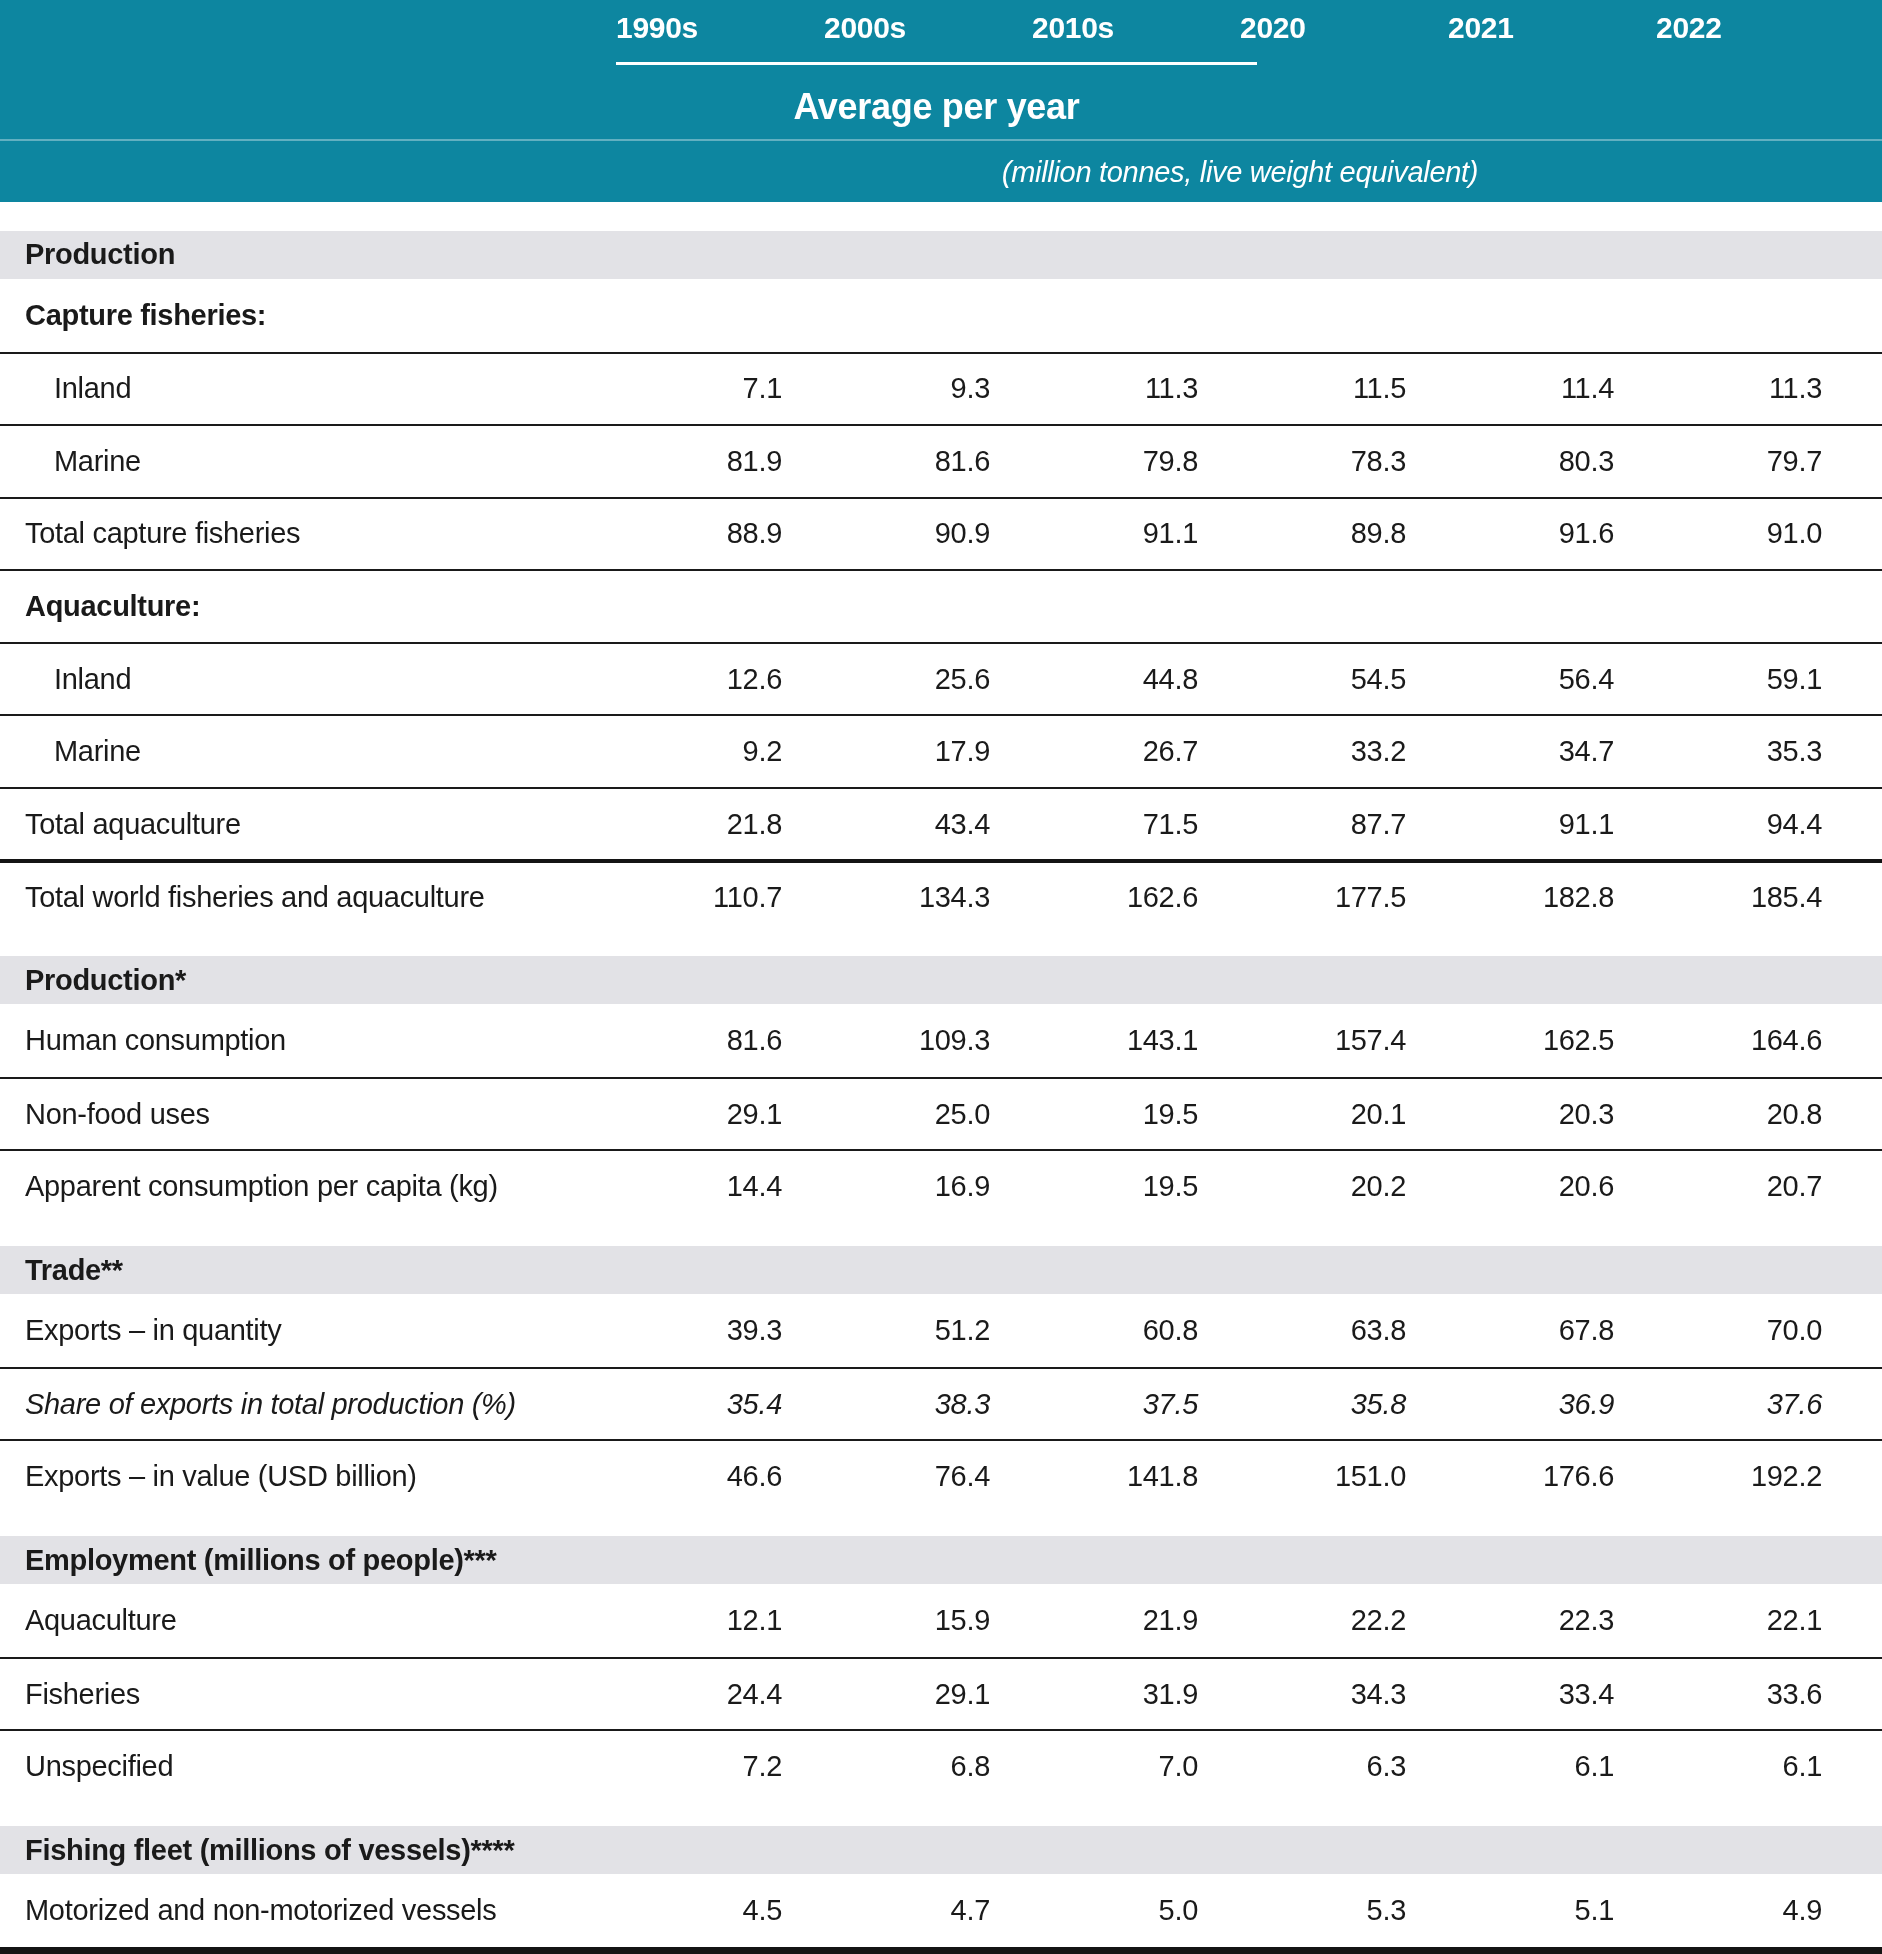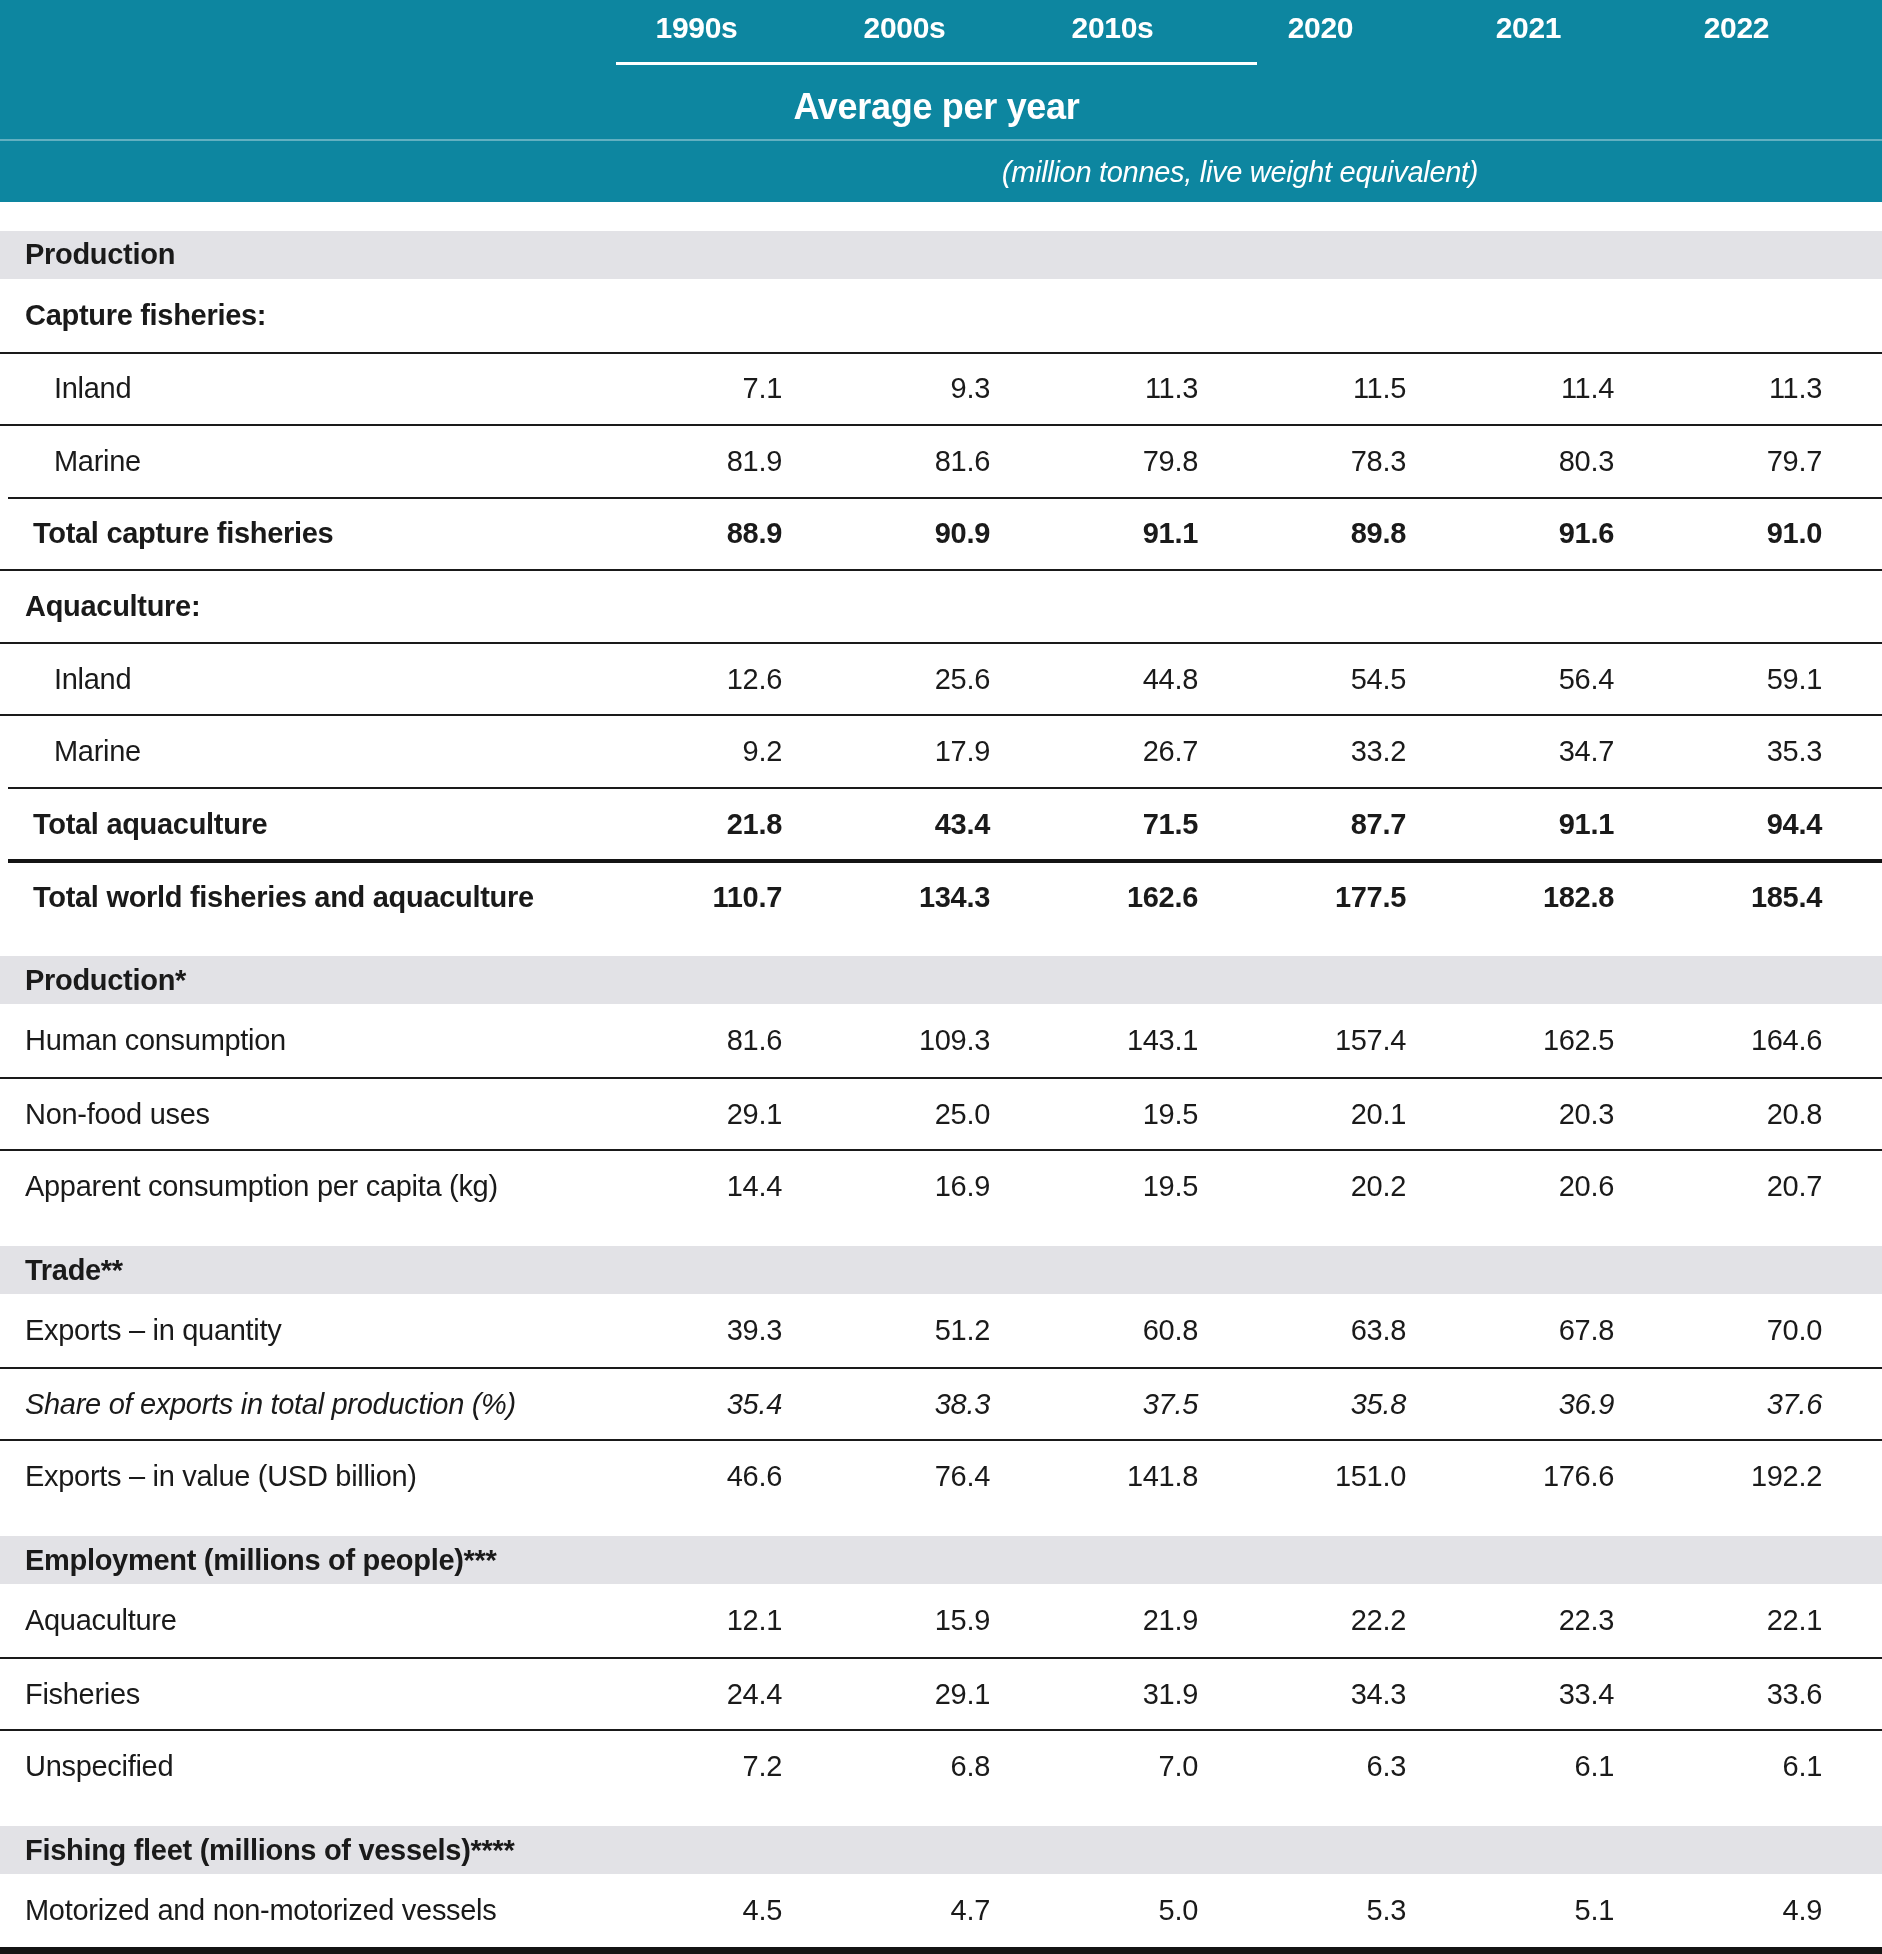--- a/index.html
+++ b/index.html
@@ -17,21 +17,21 @@
     position: relative;
     height: 202px;
     flex: none;
     background: #0d86a0;
     color: #ffffff;
   }
   .years { position: absolute; top: 11.2px; left: 0; right: 0; display: flex; }
   .years .spacer { flex: none; width: 616px; }
   .ycell {
     flex: none; width: 208px;
-    text-align: center; padding-right: 47px;
+    text-align: left; padding-right: 47px;
     font-size: 30px; font-weight: 700; letter-spacing: -0.3px;
   }
   .decade-underline {
     position: absolute; left: 616px; top: 62px;
     width: 641px; height: 2.8px; background: #ffffff;
   }
   .avg-label {
     position: absolute; left: 616px; top: 86px; width: 641px;
     text-align: center; font-size: 36px; font-weight: 700; letter-spacing: -0.3px;
   }
@@ -56,21 +56,21 @@
   .row { display: flex; align-items: center; background: #ffffff; font-size: 29px; }
   .row .label { flex: 1 1 auto; padding-left: 25px; letter-spacing: -0.3px; }
   .row.indent .label { padding-left: 54px; }
   .row .val {
     flex: none; width: 208px;
     text-align: right; padding-right: 60px;
     letter-spacing: -0.3px;
   }
   .row.section { background: #e2e2e6; font-weight: 700; margin-top: 24px; }
   .row.group .label { font-weight: 700; }
-  .row.total { font-weight: 700; margin-left: 8px; }
+  .row.total { font-weight: 400; }
   .row.italic { font-style: italic; justify-content: flex-end; }
   .row.bordered { border-top: 2.8px solid #1a1a1a; }
   .row.thick-top { border-top: 4.7px solid #141414; }
 </style>
 </head>
 <body>
 
 <div id="table-wrap">
 
   <div class="thead">

